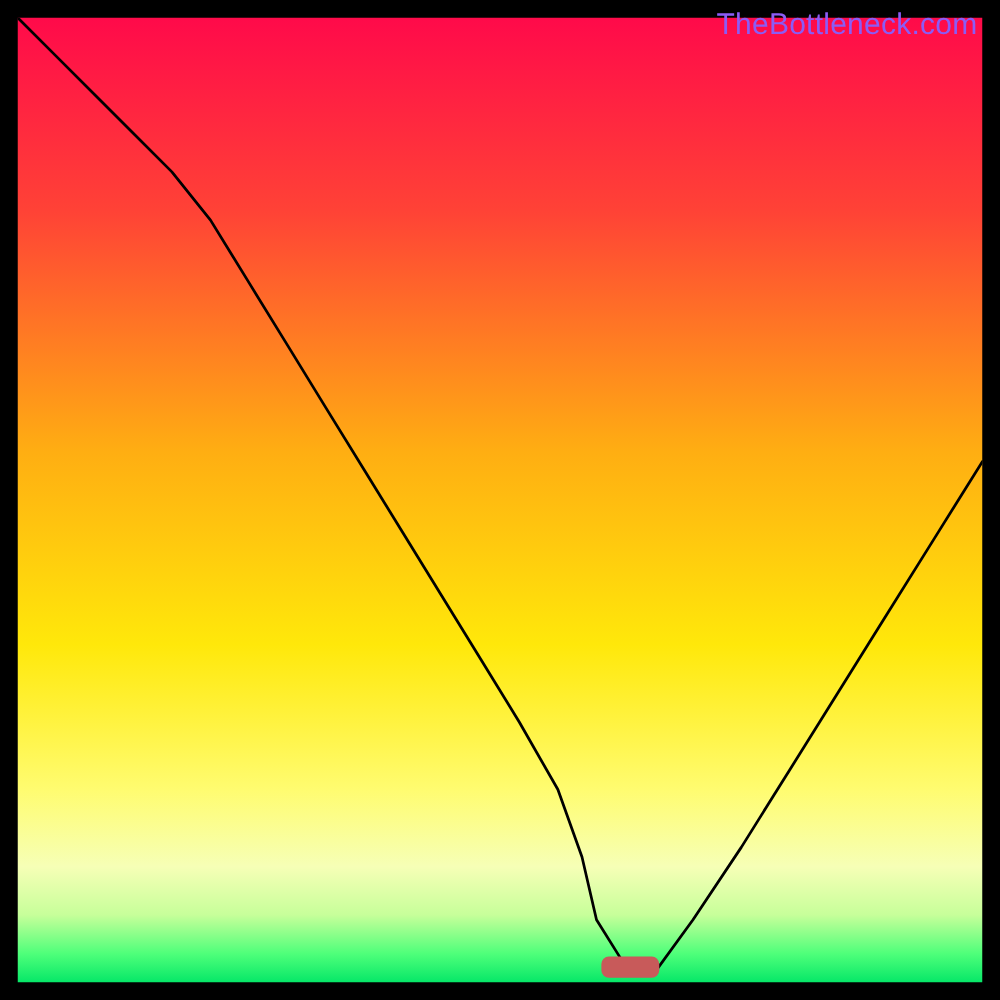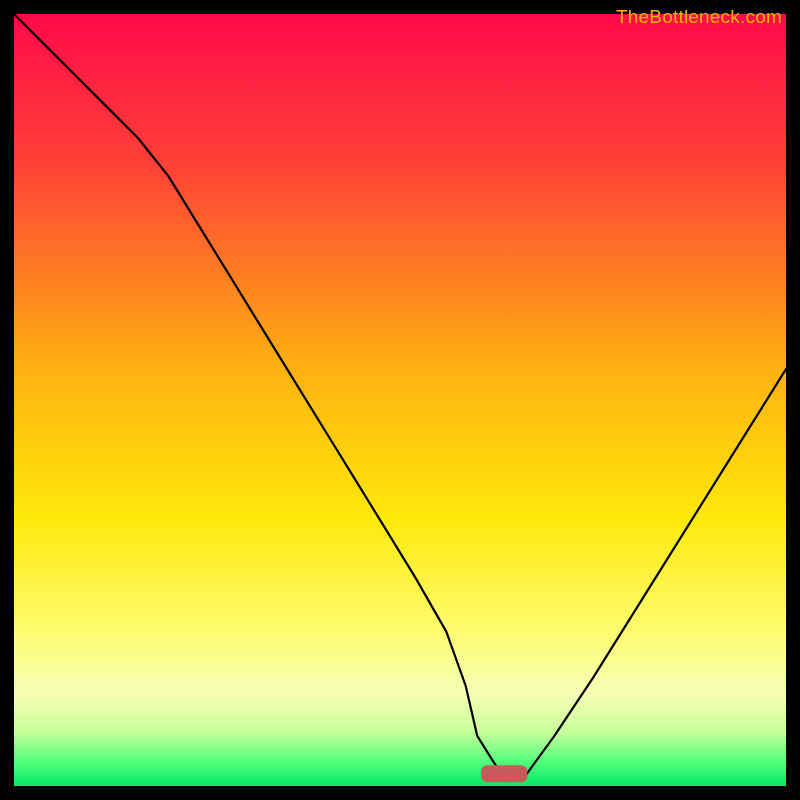--- a/index.html
+++ b/index.html
@@ -23,22 +23,22 @@
     position: absolute;
     left: 0;
     top: 0;
     width: 772px;
     height: 772px;
   }
   .watermark {
     position: absolute;
     top: 6px;
     right: 18px;
-    color: #eab308;
-    font-size: 19px;
+    color: #8b5cf6;
+    font-size: 24px;
     font-weight: 500;
     letter-spacing: 0.2px;
     user-select: none;
   }
   .curve {
     fill: none;
     stroke: #000;
     stroke-width: 2.2;
     stroke-linecap: round;
     stroke-linejoin: round;

